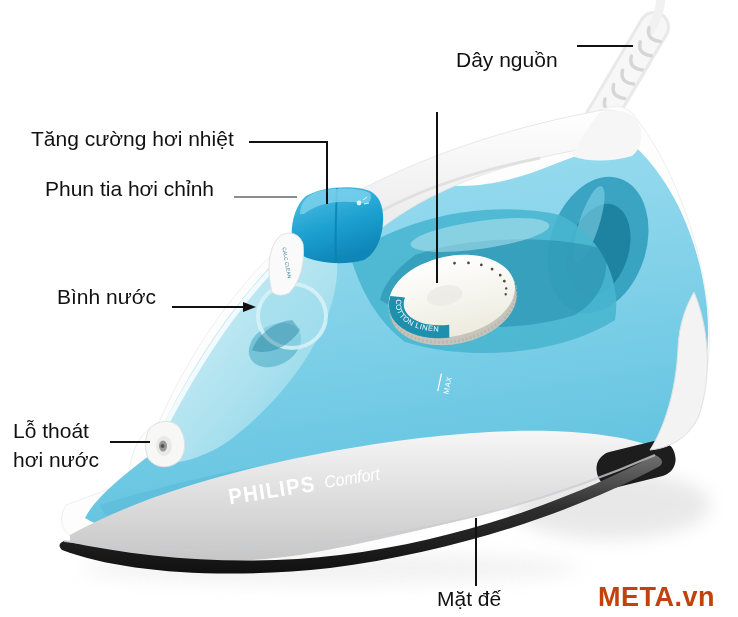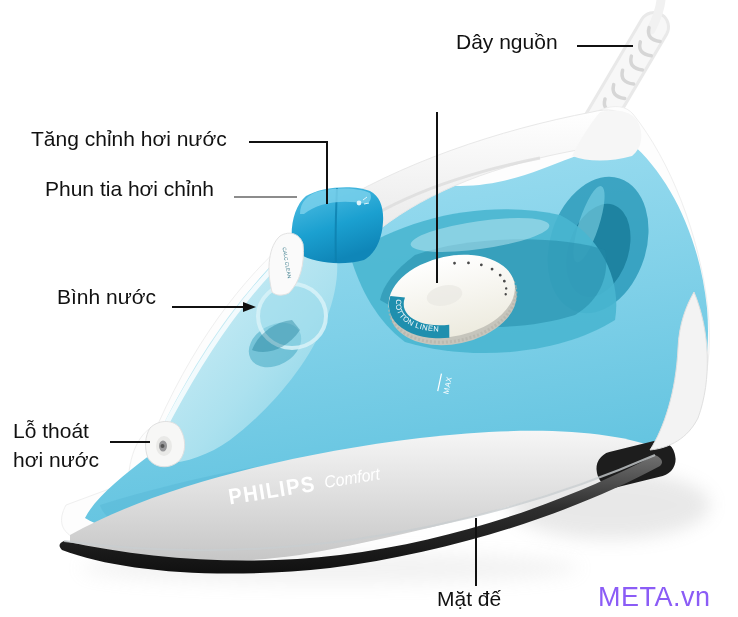--- a/index.html
+++ b/index.html
@@ -1,28 +1,28 @@
 <!DOCTYPE html>
 <html><head>
 <meta charset="utf-8">
 <style>
   html,body{margin:0;padding:0;background:#fff;}
   .stage{position:relative;width:738px;height:617px;background:#fff;overflow:hidden;
          font-family:"Liberation Sans",sans-serif;}
   .stage svg{position:absolute;left:0;top:0;}
   .lbl{position:absolute;font-size:21px;color:#111;white-space:nowrap;line-height:1.2;}
-  .lbl-power-cord{left:456px;top:29px;text-align:right;}
+  .lbl-power-cord{left:456px;top:47px;text-align:right;}
   .lbl-temp-knob{left:320px;top:86px;}
   .lbl-steam-boost{left:31px;top:126px;}
   .lbl-spray{left:45px;top:176px;}
   .lbl-water-tank{left:57px;top:284px;}
   .lbl-vents{left:13px;top:416px;line-height:29px;}
   .lbl-soleplate{left:437px;top:586px;}
-  .watermark{position:absolute;left:598px;top:582px;font-size:27px;font-weight:normal;
-             letter-spacing:.5px;color:#8b5cf6;}
+  .watermark{position:absolute;left:598px;top:582px;font-size:27px;font-weight:bold;
+             letter-spacing:.5px;color:#c2410c;}
 </style>
 </head>
 <body>
 
 <div class="stage">
 
   <svg width="738" height="617" viewBox="0 0 738 617">
     <defs>
       <linearGradient id="gBlue" x1="0" y1="0" x2="0.25" y2="1">
         <stop offset="0" stop-color="#a3e0f2"></stop>
@@ -196,21 +196,21 @@
     <line x1="234" y1="197" x2="297" y2="197" stroke="#8c8c8c" stroke-width="2"></line>
     <g>
       <line x1="172" y1="307" x2="244" y2="307" stroke="#111" stroke-width="2"></line>
       <polygon points="243,302 256,307 243,312" fill="#111"></polygon>
     </g>
     <line x1="110" y1="442" x2="150" y2="442" stroke="#111" stroke-width="2"></line>
     <line x1="476" y1="518" x2="476" y2="586" stroke="#111" stroke-width="2"></line>
   </svg>
 
   <div class="lbl lbl-power-cord">Dây nguồn</div>
-  <div class="lbl lbl-steam-boost">Tăng chỉnh hơi nước</div>
+  <div class="lbl lbl-steam-boost">Tăng cường hơi nhiệt</div>
   <div class="lbl lbl-spray">Phun tia hơi chỉnh</div>
   <div class="lbl lbl-vents">
     <span>Lỗ thoát</span><br>
     <span>hơi nước</span>
   </div>
   <div class="lbl lbl-water-tank">Bình nước</div>
   <div class="lbl lbl-soleplate">Mặt đế</div>
 
   <div class="watermark">META.vn</div>
 </div>

